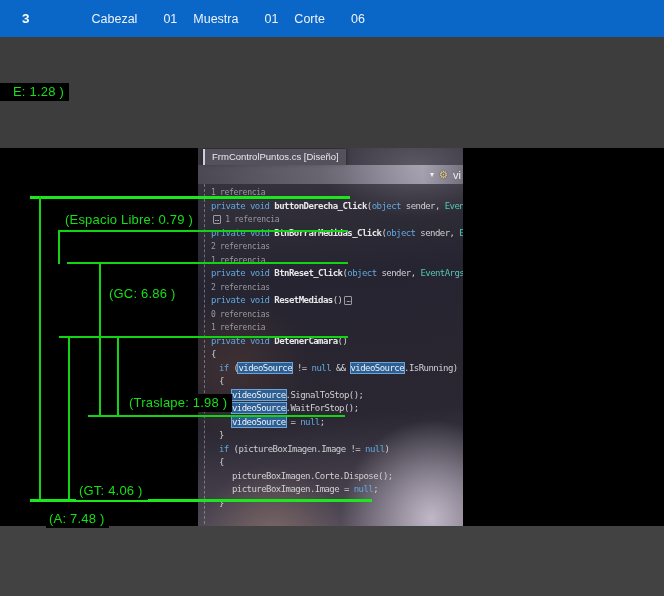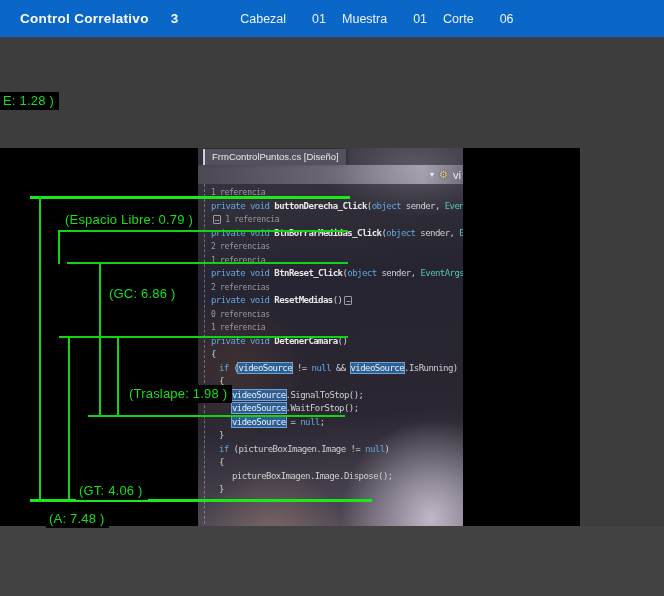--- a/index.html
+++ b/index.html
@@ -16,21 +16,21 @@
 
   
   .strip-top{position:absolute;left:0;top:37px;width:664px;height:111px;background:#3d3d3d;}
   .strip-bottom{position:absolute;left:0;top:526px;width:664px;height:70px;background:#424242;}
 
   
   .mlabel{position:absolute;background:#000;color:#17df17;font-size:13px;
     padding:1px 5px 2px 3px;white-space:nowrap;z-index:6;letter-spacing:.2px;}
 
   
-  .main{position:absolute;left:0;top:148px;width:580px;height:378px;background:#000;text-decoration:underline;}
+  .main{position:absolute;left:0;top:148px;width:664px;height:378px;background:#000;text-decoration:underline;}
 
   .gline{position:absolute;background:#12d412;z-index:5;}
   .gline.thick{height:3px;background:#1ae81a;}
   .gline.h{height:2px;}
   .gline.v{width:2px;}
 
   
   .photo{position:absolute;left:198px;top:0;width:265px;height:378px;overflow:hidden;z-index:1;
     background:
       radial-gradient(55% 42% at 88% 98%, rgba(198,190,206,.95), rgba(198,190,206,0) 62%),
@@ -64,40 +64,39 @@
   .tk-hl{background:#2e5f93;box-shadow:0 0 0 1px #6fa3d8;color:#eaf1f8;}
   .tk-box{display:inline-block;border:1px solid #9a9aa0;color:#c9c9ce;font-size:7px;
     line-height:6px;padding:0 1px 1px;margin-left:2px;border-radius:1px;vertical-align:middle;}
 </style>
 </head>
 <body>
 
 <div class="screen">
 
   <div class="header" style="background:#0a66c7;">
-    <span class="title">Control Correlativo</span>
     <span class="title-num">3</span>
     <div class="header-nav">
         <div class="nav-item">
           <span>Cabezal</span>
           <span>01</span>
         </div>
         <div class="nav-item">
           <span>Muestra</span>
           <span>01</span>
         </div>
         <div class="nav-item">
           <span>Corte</span>
           <span>06</span>
         </div>
       </div>
   </div>
 
   <div class="strip-top">
-    <div class="mlabel" style="left:0;top:55px;padding-left:3px;">E: 1.28 )</div>
+    <div class="mlabel" style="left:0;top:46px;padding-left:13px;">E: 1.28 )</div>
   </div>
 
   <div class="main">
 
     <div class="photo">
       <div class="tabstrip">
         <div class="tab">FrmControlPuntos.cs [Diseño]</div>
       </div>
       <div class="navbar">
         <span class="nb-caret">▾</span>
@@ -119,41 +118,42 @@
           <div class="cl ind0"><span class="tk-kw">private void </span><span class="tk-m">DetenerCamara</span><span class="tk-pl">()</span></div>
           <div class="cl ind0"><span class="tk-pl">{</span></div>
           <div class="cl ind1"><span class="tk-kw">if </span><span class="tk-pl">(</span><span class="tk-hl">videoSource</span><span class="tk-pl"> != </span><span class="tk-kw">null</span><span class="tk-pl"> &amp;&amp; </span><span class="tk-hl">videoSource</span><span class="tk-pl">.IsRunning)</span></div>
           <div class="cl ind1"><span class="tk-pl">{</span></div>
           <div class="cl ind2"><span class="tk-hl">videoSource</span><span class="tk-pl">.SignalToStop();</span></div>
           <div class="cl ind2"><span class="tk-hl">videoSource</span><span class="tk-pl">.WaitForStop();</span></div>
           <div class="cl ind2"><span class="tk-hl">videoSource</span><span class="tk-pl"> = </span><span class="tk-kw">null</span><span class="tk-pl">;</span></div>
           <div class="cl ind1"><span class="tk-pl">}</span></div>
           <div class="cl ind1"><span class="tk-kw">if </span><span class="tk-pl">(pictureBoxImagen.Image != </span><span class="tk-kw">null</span><span class="tk-pl">)</span></div>
           <div class="cl ind1"><span class="tk-pl">{</span></div>
-          <div class="cl ind2"><span class="tk-pl">pictureBoxImagen.Image.Dispose();</span></div>
+          <div class="cl ind2"><span class="tk-pl">pictureBoxImagen.Corte.Dispose();</span></div>
+          <div class="cl ind2"><span class="tk-pl">pictureBoxImagen.Image = </span><span class="tk-kw">null</span><span class="tk-pl">;</span></div>
           <div class="cl ind1"><span class="tk-pl">}</span></div>
         </div>
     </div>
 
     <div class="gline thick" style="left:30px;top:48px;width:320px;"></div>
     <div class="gline v" style="left:39px;top:48px;height:305px;"></div>
 
     <div class="mlabel" style="left:62px;top:63px;">(Espacio Libre: 0.79 )</div>
     <div class="gline h" style="left:59px;top:82px;width:289px;"></div>
     <div class="gline v" style="left:58px;top:82px;height:34px;"></div>
     <div class="gline h" style="left:67px;top:114px;width:281px;"></div>
 
     <div class="gline v" style="left:99px;top:114px;height:154px;"></div>
     <div class="mlabel" style="left:106px;top:137px;">(GC: 6.86 )</div>
 
     <div class="gline h" style="left:59px;top:188px;width:289px;"></div>
     <div class="gline v" style="left:68px;top:188px;height:165px;"></div>
     <div class="gline v" style="left:117px;top:188px;height:80px;"></div>
 
-    <div class="mlabel" style="left:126px;top:237px;">(Traslape: 1.98 )</div>
+    <div class="mlabel" style="left:126px;top:246px;">(Traslape: 1.98 )</div>
     <div class="gline h" style="left:88px;top:267px;width:257px;"></div>
 
     <div class="mlabel" style="left:76px;top:334px;">(GT: 4.06 )</div>
     <div class="gline thick" style="left:30px;top:351px;width:342px;"></div>
     <div class="mlabel" style="left:46px;top:362px;">(A: 7.48 )</div>
   </div>
 
   <div class="strip-bottom"></div>
 
 </div>

